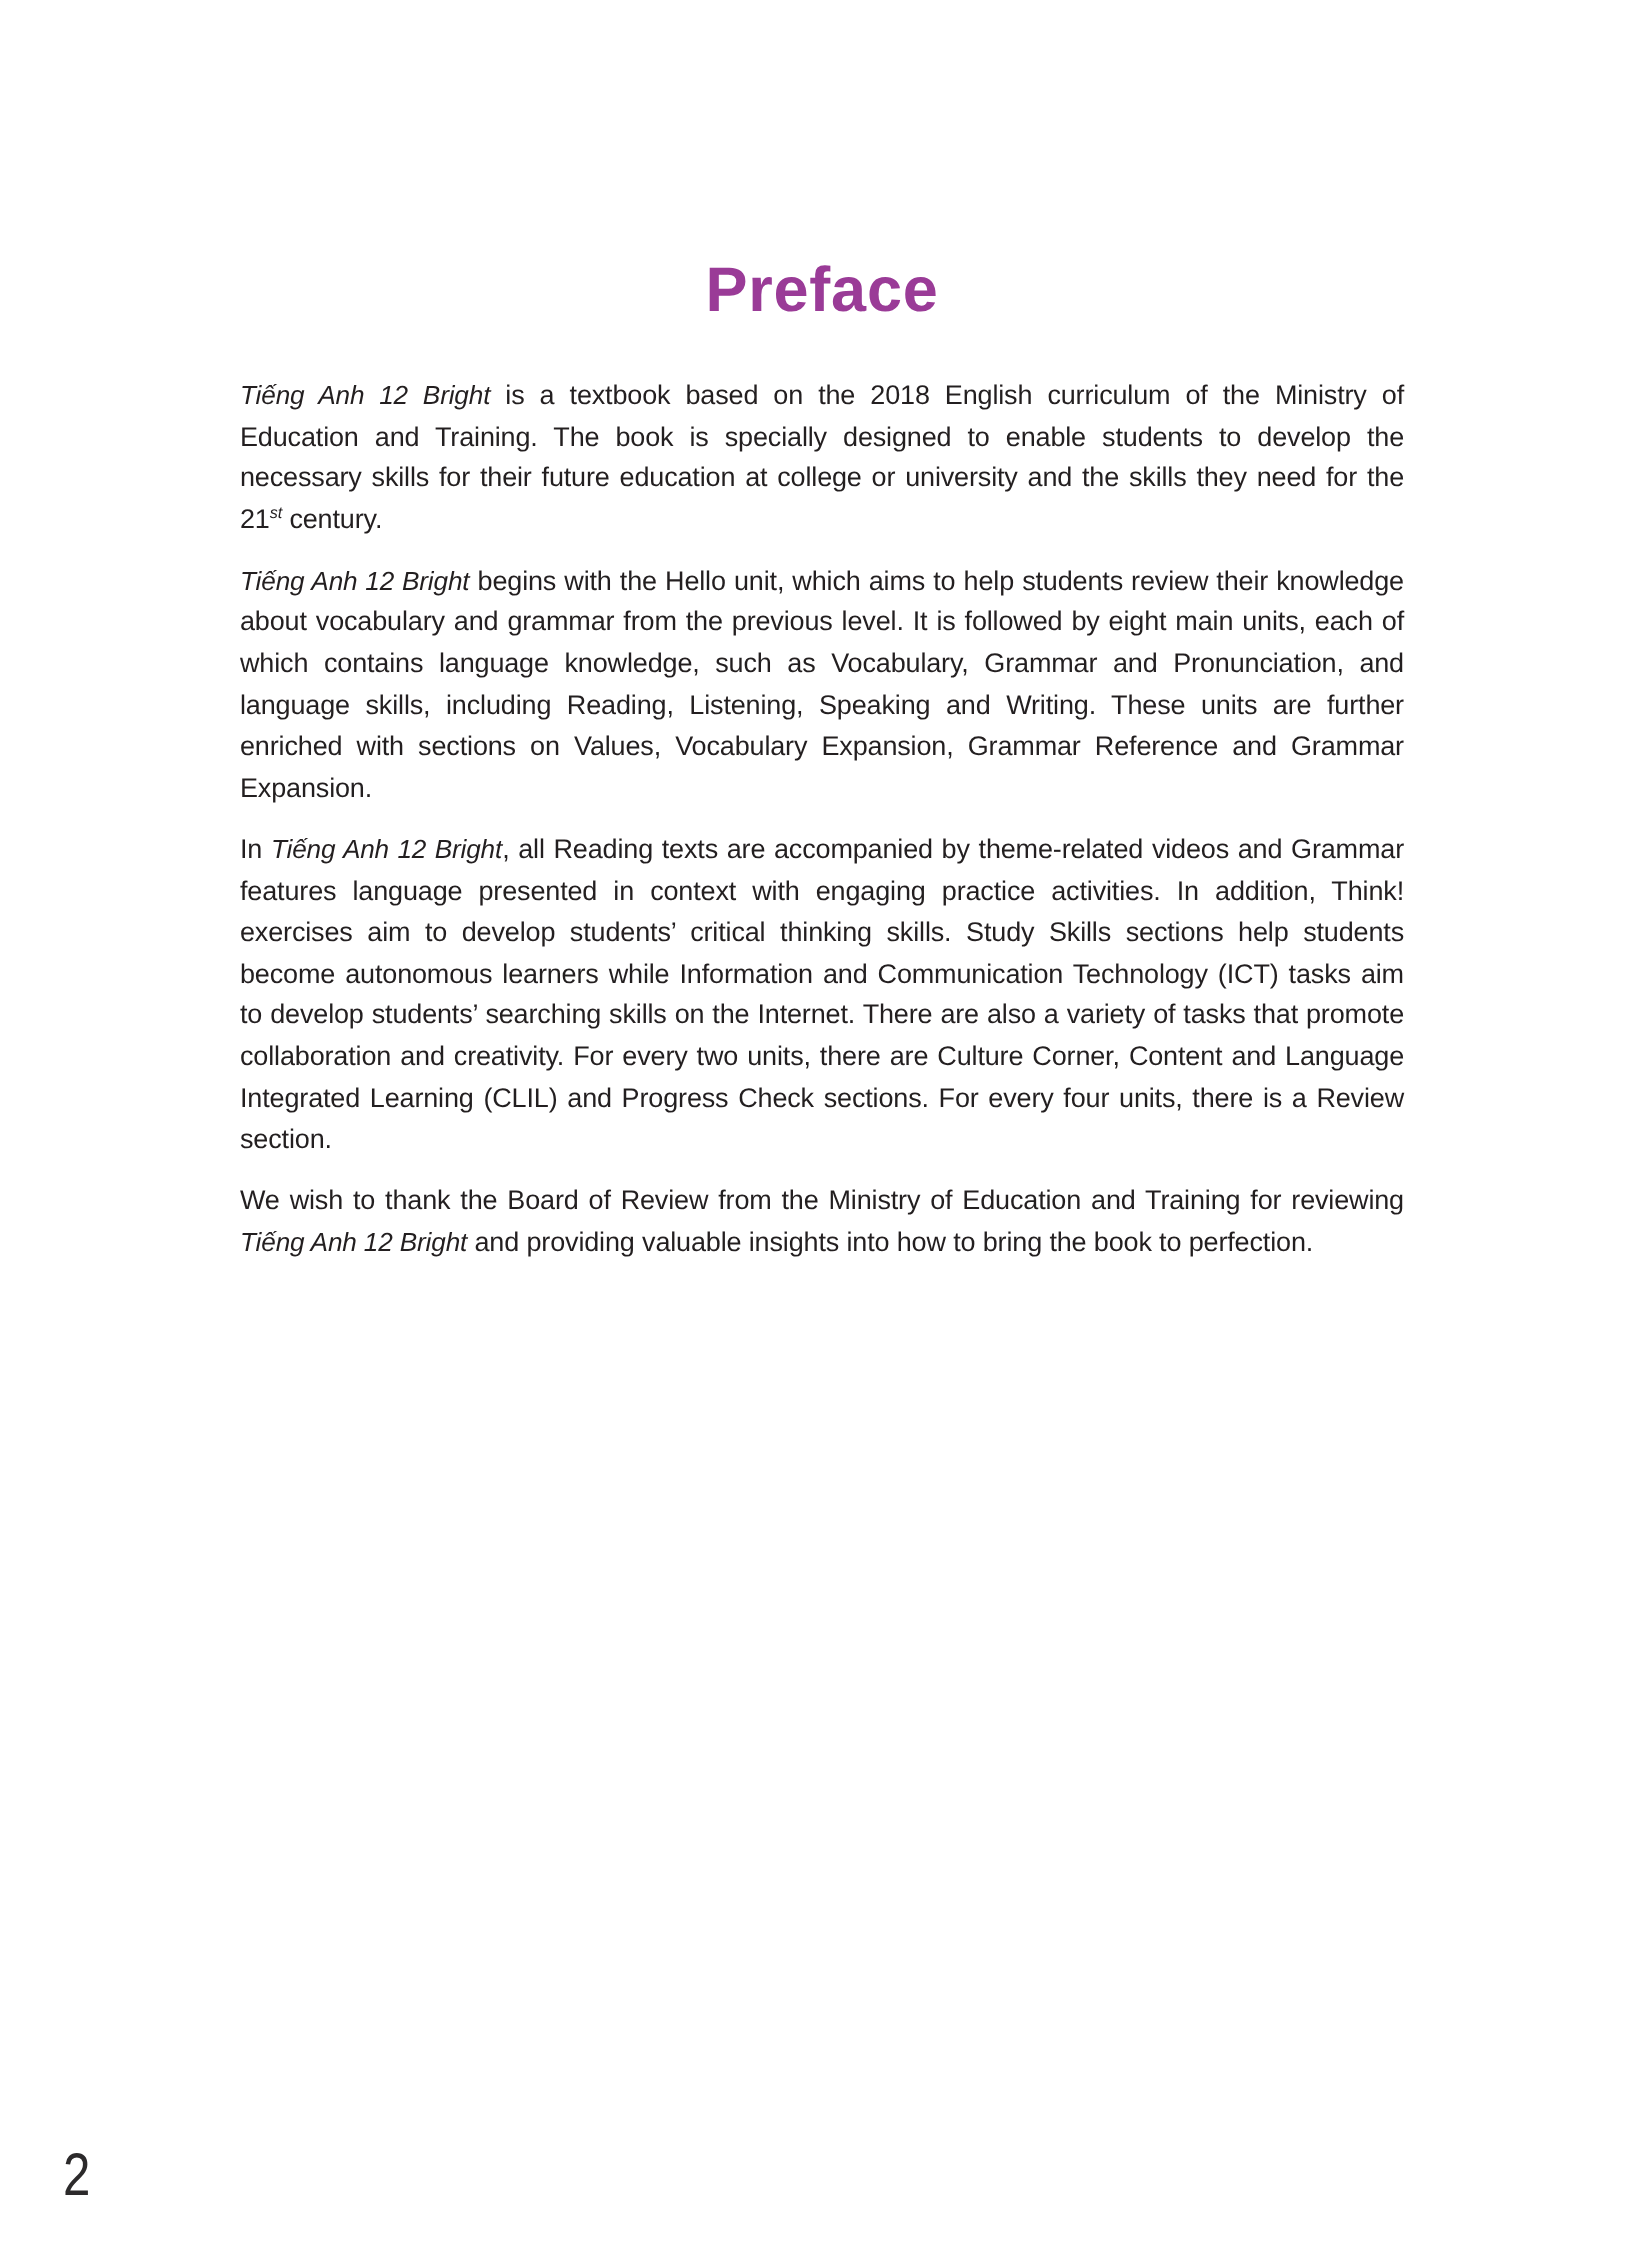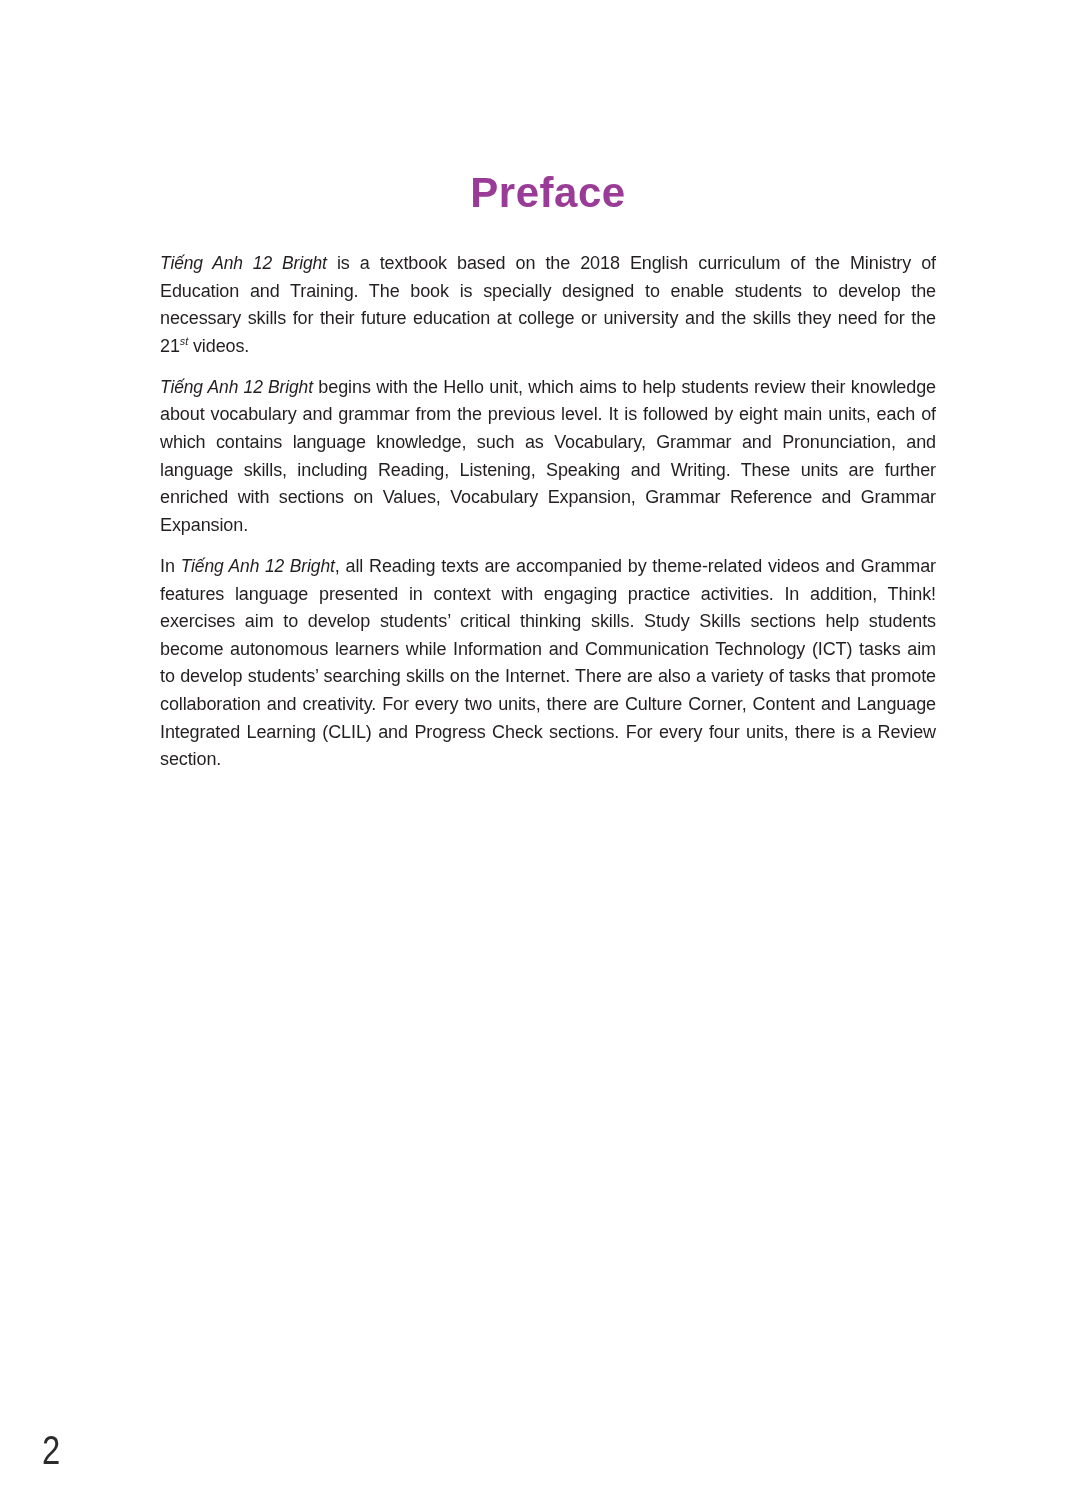--- a/index.html
+++ b/index.html
@@ -67,20 +67,21 @@
   }
 </style>
 </head>
 <body>
 
 <div class="page">
 
   <h1 class="title">Preface</h1>
 
   <div class="body-block">
-    <p class="para"><span class="brand">Tiếng Anh 12 Bright</span><span> is a textbook based on the 2018 English curriculum of the Ministry of Education and Training. The book is specially designed to enable students to develop the necessary skills for their future education at college or university and the skills they need for the 21</span><sup>st</sup><span> videos.</span></p>
+    <p class="para"><span class="brand">Tiếng Anh 12 Bright</span><span> is a textbook based on the 2018 English curriculum of the Ministry of Education and Training. The book is specially designed to enable students to develop the necessary skills for their future education at college or university and the skills they need for the 21</span><sup>st</sup><span> century.</span></p>
     <p class="para"><span class="brand">Tiếng Anh 12 Bright</span><span> begins with the </span><span class="i">Hello</span><span> unit, which aims to help students review their knowledge about vocabulary and grammar from the previous level. It is followed by eight main units, each of which contains language knowledge, such as </span><span class="i">Vocabulary</span><span>, </span><span class="i">Grammar</span><span> and </span><span class="i">Pronunciation</span><span>, and language skills, including </span><span class="i">Reading</span><span>, </span><span class="i">Listening</span><span>, </span><span class="i">Speaking</span><span> and </span><span class="i">Writing</span><span>. These units are further enriched with sections on </span><span class="i">Values</span><span>, </span><span class="i">Vocabulary Expansion</span><span>, </span><span class="i">Grammar Reference</span><span> and </span><span class="i">Grammar Expansion</span><span>.</span></p>
     <p class="para"><span>In </span><span class="brand">Tiếng Anh 12 Bright</span><span>, all </span><span class="i">Reading</span><span> texts are accompanied by theme-related videos and </span><span class="i">Grammar</span><span> features language presented in context with engaging practice activities. In addition, </span><span class="i">Think!</span><span> exercises aim to develop students’ critical thinking skills. </span><span class="i">Study Skills</span><span> sections help students become autonomous learners while </span><span class="i">Information and Communication Technology (ICT)</span><span> tasks aim to develop students’ searching skills on the Internet. There are also a variety of tasks that promote collaboration and creativity. For every two units, there are </span><span class="i">Culture Corner</span><span>, </span><span class="i">Content and Language Integrated Learning (CLIL)</span><span> and </span><span class="i">Progress Check</span><span> sections. For every four units, there is a </span><span class="i">Review</span><span> section.</span></p>
+    <p class="para"><span>We wish to thank the Board of Review from the Ministry of Education and Training for reviewing </span><span class="brand">Tiếng Anh 12 Bright</span><span> and providing valuable insights into how to bring the book to perfection.</span></p>
   </div>
 
   <div class="page-number">2</div>
 
 </div>
 
 </body></html>

